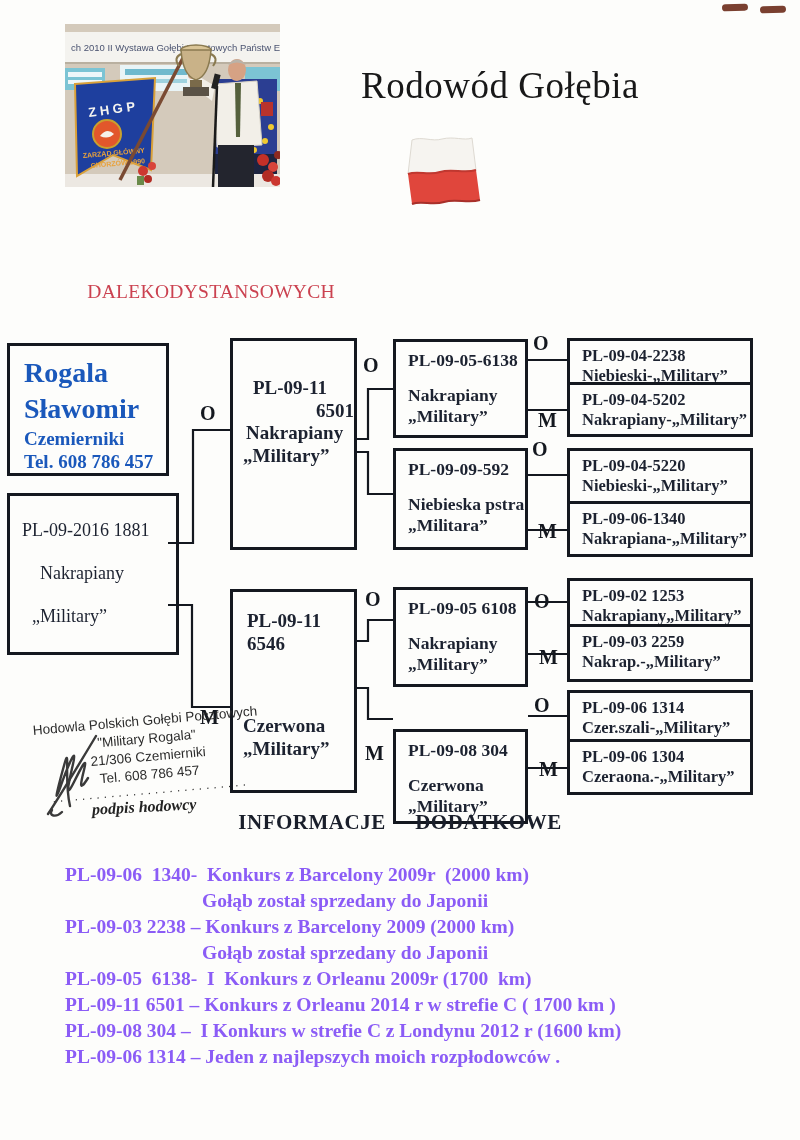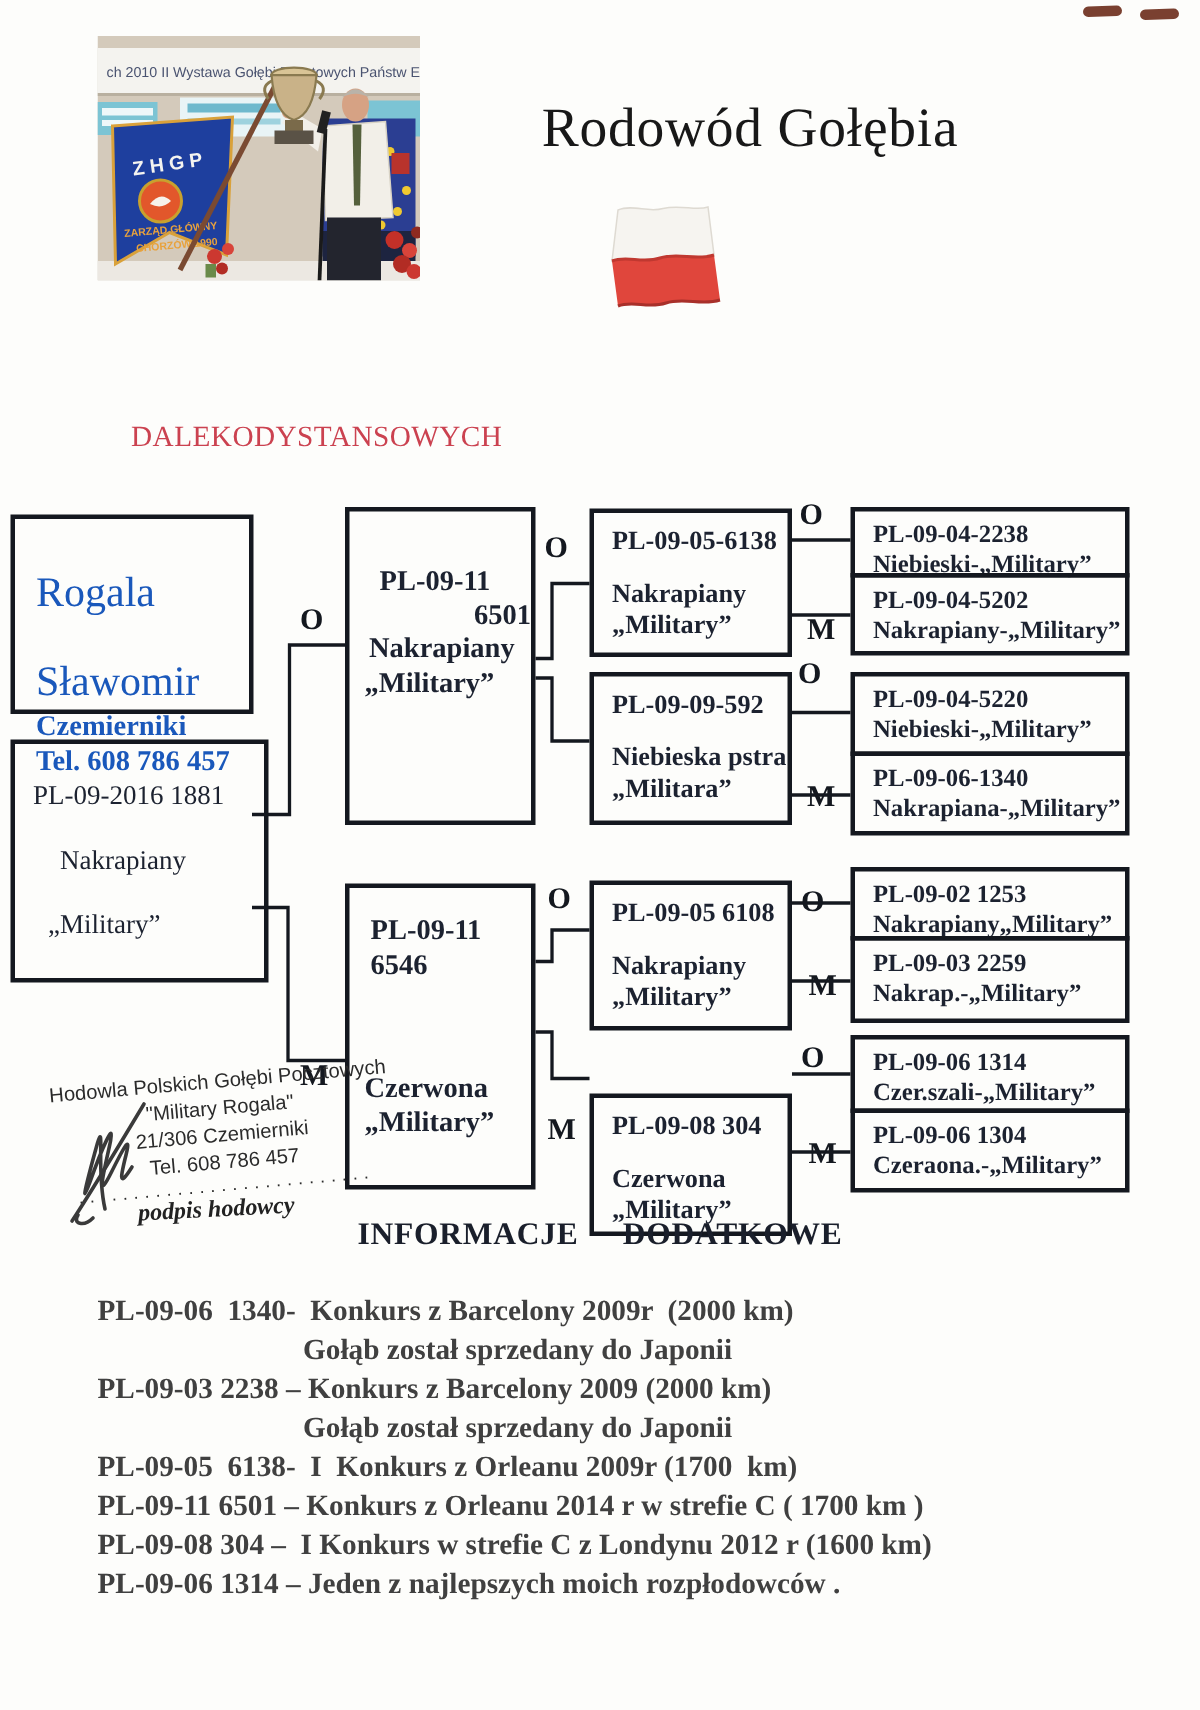--- a/index.html
+++ b/index.html
@@ -28,21 +28,21 @@
   
   .subtitle {
     position:absolute; left:67px; top:224px; width:700px;
     font-size:19.5px; line-height:27px; color:#cb4250;
     word-spacing:5px; letter-spacing:0.3px; white-space:pre;
   }
 
   
   .pbox { position:absolute; border:3px solid #14181f; background:transparent; }
   .breeder { left:7px; top:343px; width:162px; height:133px; padding:9px 4px 0 14px; color:#1a58bb; }
-  .breeder .big { font-size:28px; font-weight:normal; line-height:36px;margin-top:23px; }
+  .breeder .big { font-size:28px; font-weight:bold; line-height:36px; }
   .breeder .small { font-size:19px; font-weight:bold; line-height:23px; }
   .rootbox { left:7px; top:493px; width:172px; height:162px; padding:24px 0 0 12px; font-size:18px; }
   .rootbox .r1 { }
   .rootbox .r2 { margin:22px 0 0 18px; }
   .rootbox .r3 { margin:22px 0 0 10px; }
   .father { left:230px; top:338px; width:127px; height:212px; padding:36px 0 0 10px; font-weight:bold; font-size:19px; line-height:22.5px; }
   .father .i1 { margin-left:10px; } .father .i2 { margin-left:7px;text-align:right; } .father .i3 { margin-left:3px; }
   .mother { left:230px; top:589px; width:127px; height:204px; padding:18px 0 0 10px; font-weight:bold; font-size:19px; line-height:22.5px; }
   .mother .grp2 { margin-top:60px; }
   .mother .i1 { margin-left:4px; }
@@ -96,21 +96,21 @@
   .signature { position:absolute; left:30px; top:718px; width:90px; height:100px; }
 
   
   .info-heading {
     position:absolute; left:180px; top:810px; width:440px; text-align:center;
     font-size:21px; font-weight:bold; letter-spacing:0.5px; word-spacing:9px;
     color:#1a1f2b; white-space:pre;
   }
   .info-line {
     position:absolute; left:65px; width:720px; font-size:19.5px; font-weight:bold;
-    color:#404040; white-space:pre;
+    color:#8b5cf6; white-space:pre;
   }
   .il0 { top:864px; } .il1 { top:890px; left:202px; } .il2 { top:916px; }
   .il3 { top:942px; left:202px; } .il4 { top:968px; } .il5 { top:994px; }
   .il6 { top:1020px; } .il7 { top:1046px; }
 </style>
 </head>
 <body>
 
 <div class="page">
 

